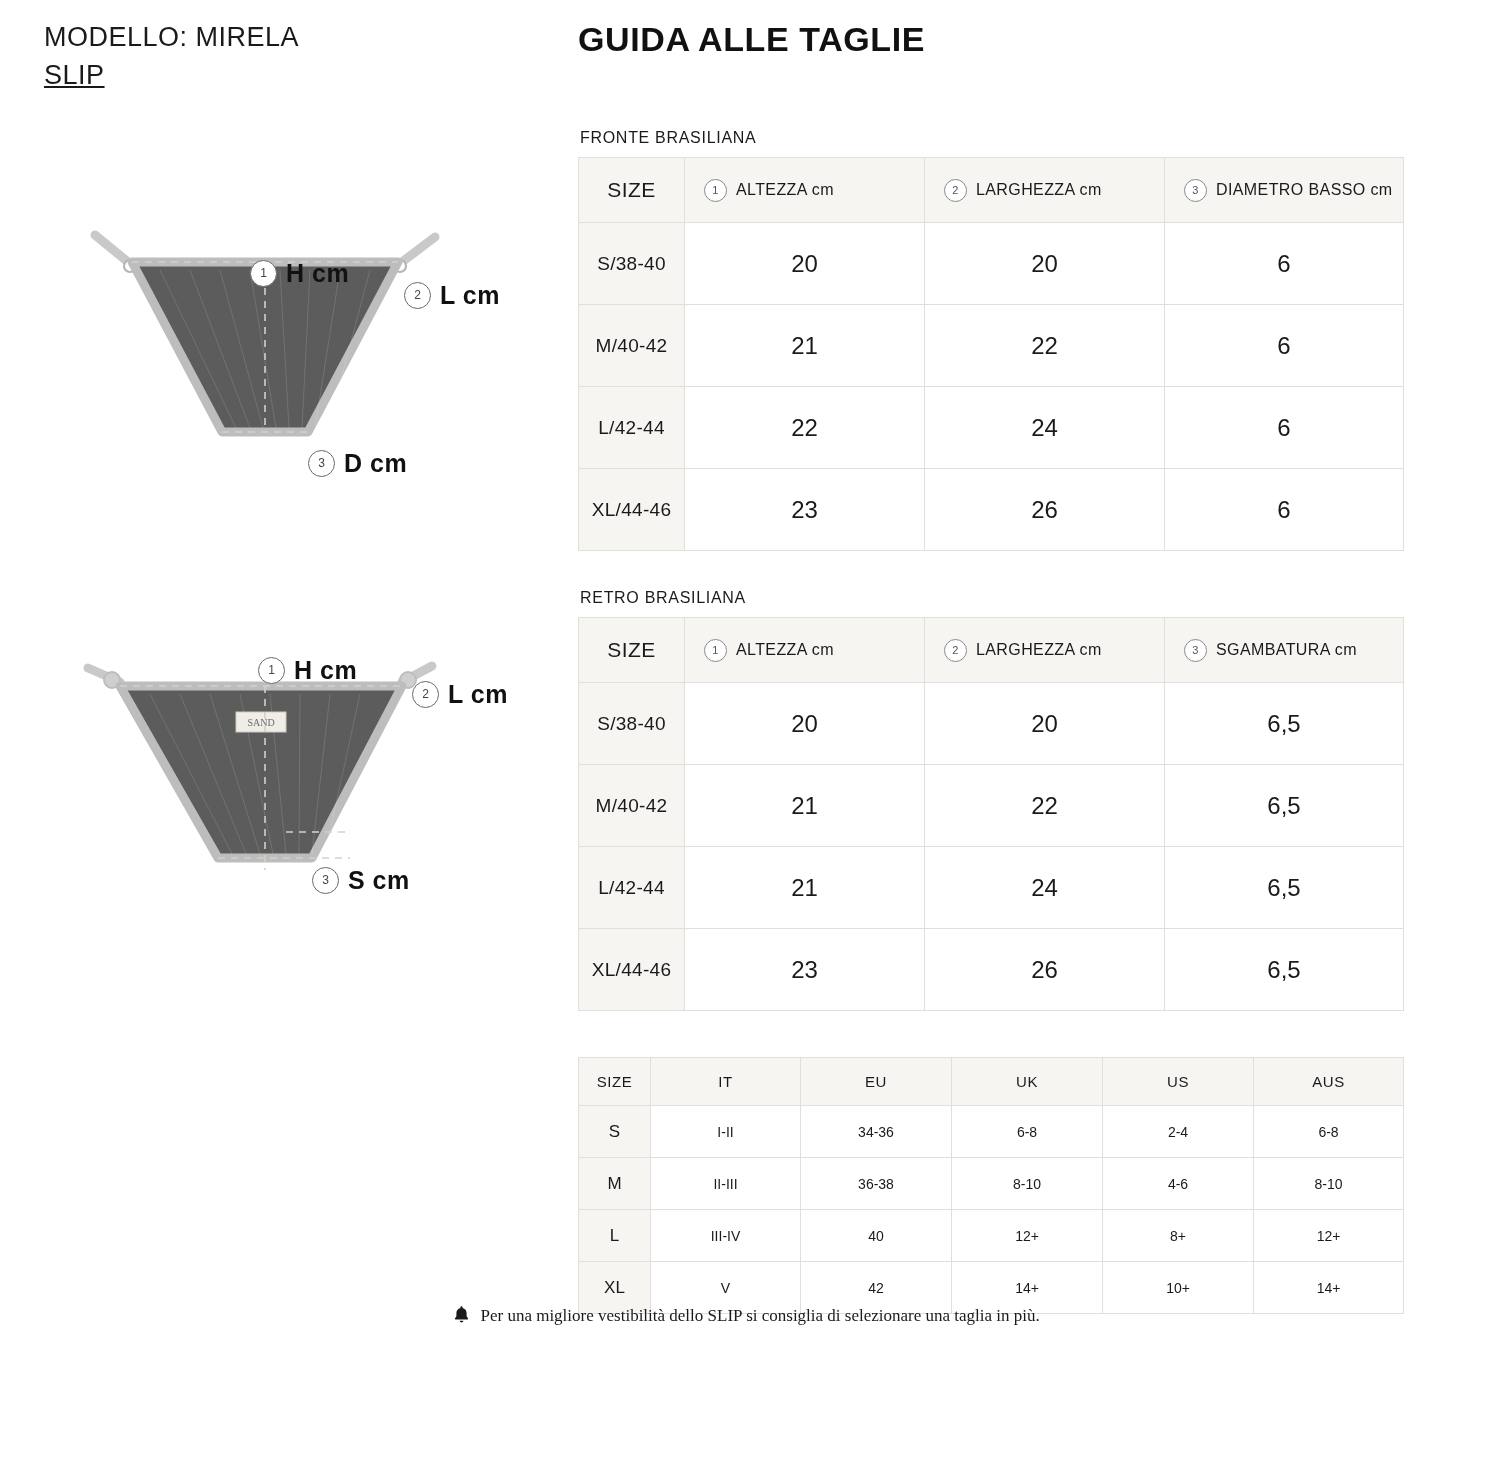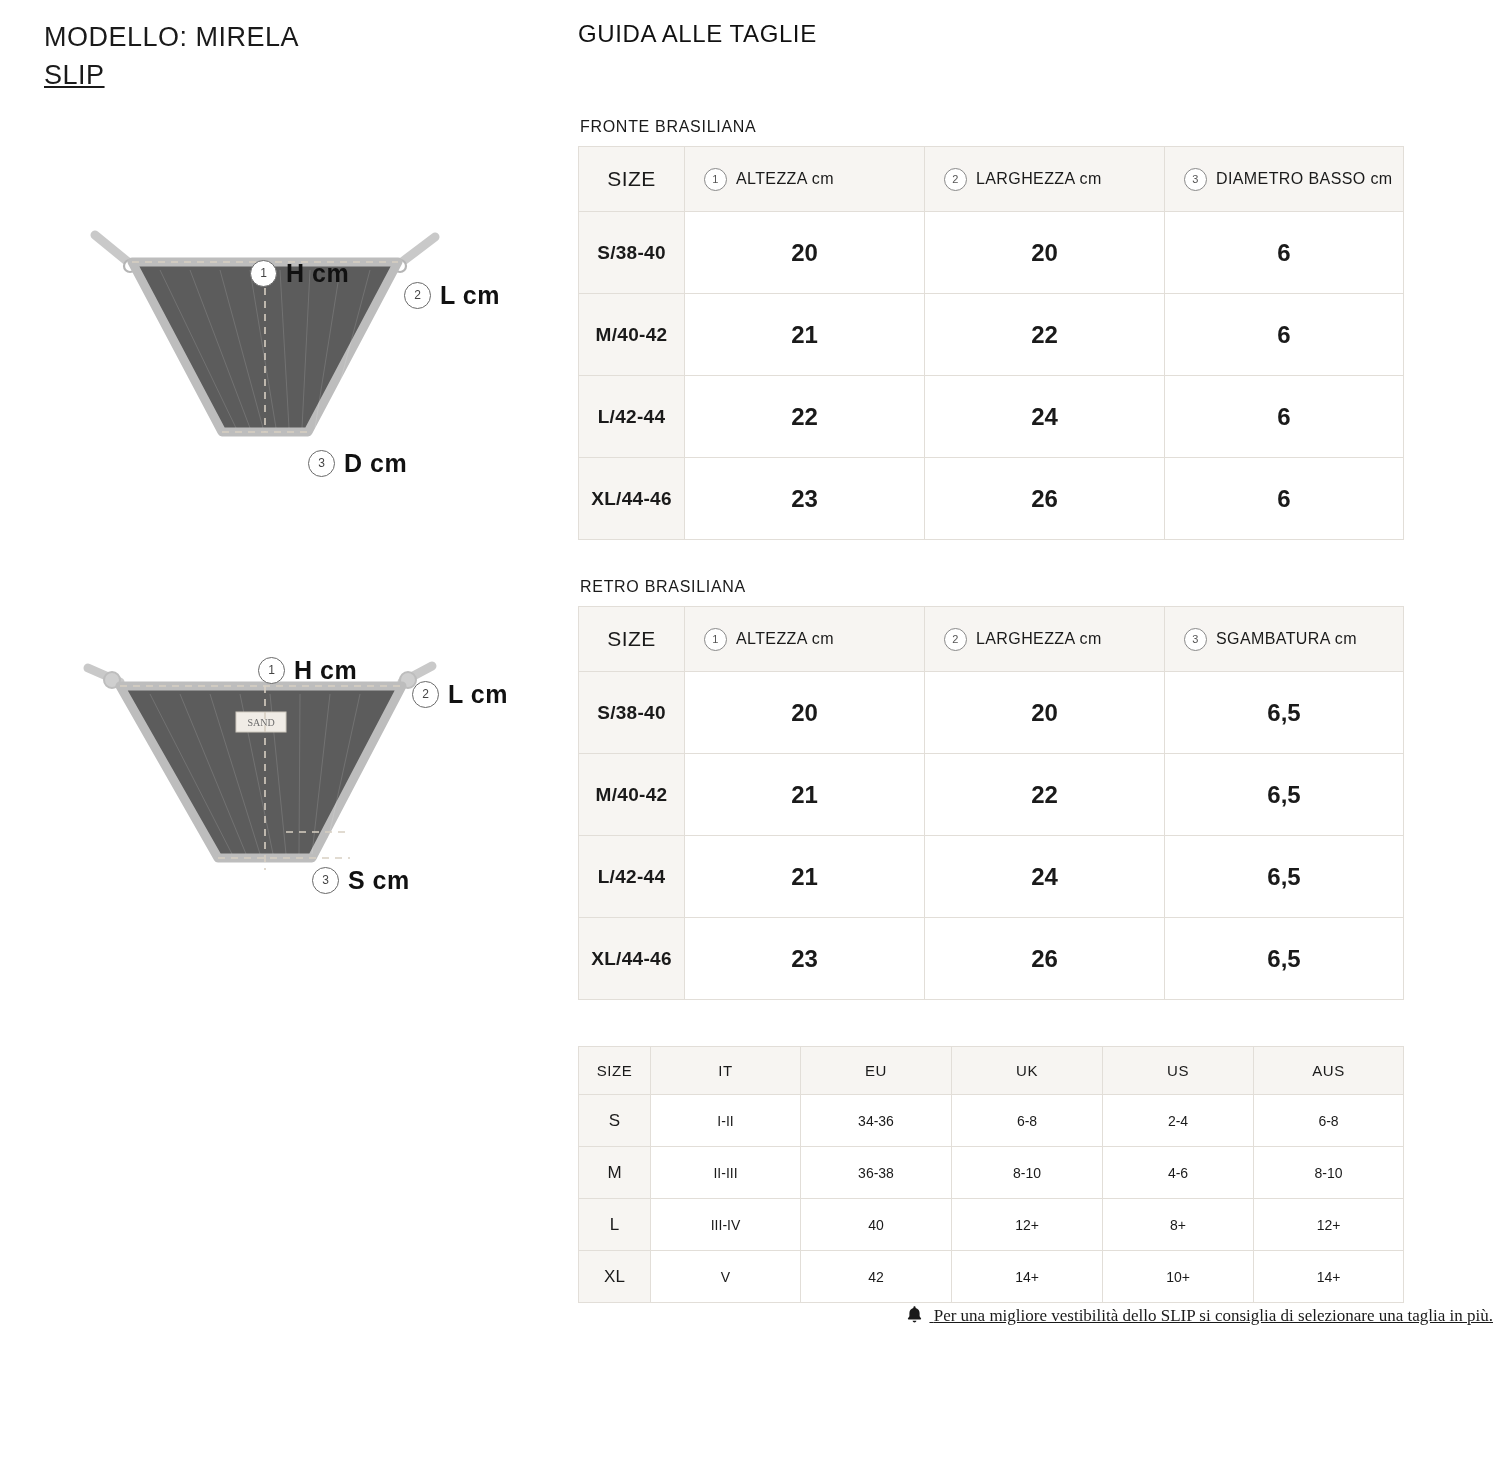--- a/index.html
+++ b/index.html
@@ -69,24 +69,24 @@
   }
 
   
   #right-column {
     position: absolute;
     left: 578px;
     top: 0;
     width: 840px;
   }
   #guide-title {
-    font-size: 24px;
+    font-size: 34px;
     letter-spacing: 0.6px;
     margin: 20px 0 0 0;
-    font-weight: 400;
+    font-weight: 700;
     color: #111;
   }
   .section-caption {
     font-size: 16px;
     letter-spacing: 0.7px;
     color: #1a1a1a;
     margin: 0 0 10px 2px;
   }
   #caption-front { margin-top: 70px; }
   #caption-back  { margin-top: 38px; }
@@ -132,21 +132,20 @@
     border: 1.4px solid #8a8a8a;
     border-radius: 50%;
     font-size: 11px;
     line-height: 20px;
     text-align: center;
     color: #555;
     background: #fff;
   }
   table.size-table tbody td {
     height: 79px;
-    font-weight: bold;
   }
   td.cell-size {
     background: #f7f5f2;
     font-size: 19px;
     letter-spacing: 0.3px;
   }
   td.cell-val {
     font-size: 24px;
   }
 
@@ -179,23 +178,22 @@
     background: #f7f5f2;
     font-size: 17px;
   }
 
   
   #footer-notes {
     position: absolute;
     left: 0;
     top: 1300px;
     width: 1493px;
-    text-align: right;
+    text-align: center;
     font-family: "Liberation Serif", serif;
-    text-decoration: underline;
   }
   #footer-notes .note {
     font-size: 17px;
     line-height: 1.9;
     color: #1a1a1a;
   }
   #bell-icon {
     display: inline-block;
     vertical-align: -3px;
     margin-right: 6px;

